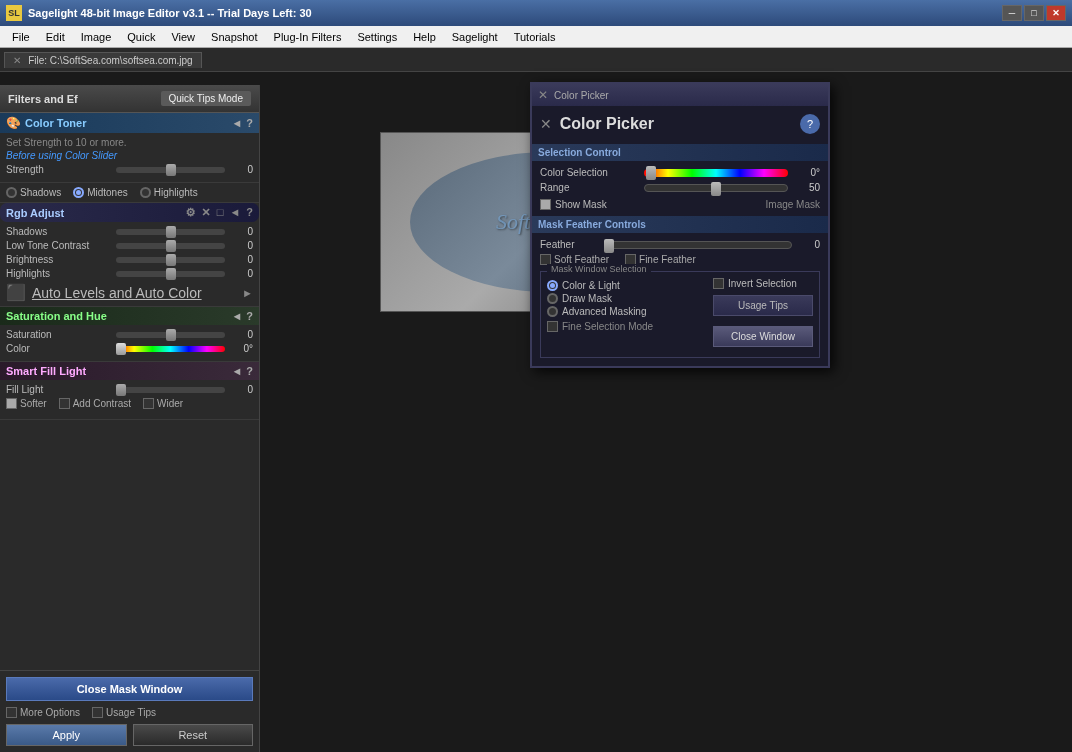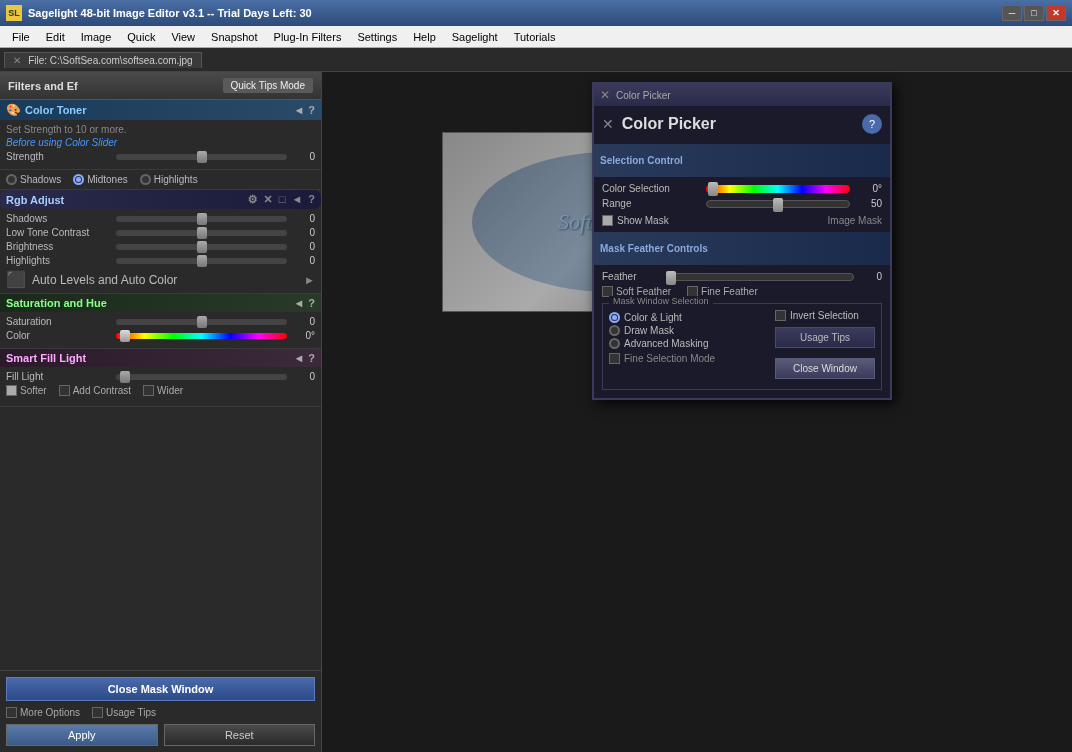--- a/index.html
+++ b/index.html
@@ -81,26 +81,27 @@
     .file-tab .close-x { color: #888; margin-right: 4px; }
 
     
     .main-layout {
       display: flex;
       height: calc(752px - 26px - 22px - 24px);
     }
 
     
     .left-panel {
-      width: 322px;
+      width: 260px;
       background: #2a2a2a;
       border-right: 1px solid #444;
       display: flex;
       flex-direction: column;
       overflow: hidden;
+      margin-top: 13px;
     }
 
     .panel-header {
       background: linear-gradient(to bottom, #4a4a4a, #333);
       height: 28px;
       display: flex;
       align-items: center;
       padding: 0 8px;
       border-bottom: 1px solid #555;
     }
@@ -343,21 +344,21 @@
       font-size: 11px;
       display: flex; align-items: center; justify-content: center;
       cursor: pointer;
     }
 
     .subsection-header {
       background: linear-gradient(to right, #2a3a5a, #1a2a4a);
       color: #88aadd;
       font-size: 10px;
       font-weight: bold;
-      padding: 11px 6px;
+      padding: 3px 6px;
       margin: 0 -8px 6px -8px;
     }
 
     .cp-slider-row {
       display: flex; align-items: center; margin: 4px 0;
     }
     .cp-slider-label { width: 100px; font-size: 10px; color: #bbb; }
     .cp-slider-value { width: 28px; text-align: right; font-size: 10px; color: #ccc; }
     .cp-slider-track {
       flex: 1;
@@ -583,21 +584,21 @@
       </div>
       <div class="slider-row">
         <span class="slider-label">Highlights</span>
         <div class="slider-track">
           <div class="slider-thumb" style="left: 50%;"></div>
         </div>
         <span class="slider-value">0</span>
       </div>
       <div style="display:flex; align-items:center; margin-top:4px;">
         <span style="font-size:16px; margin-right:6px; color:#888;">⬛</span>
-        <span style="font-size:12px; color:#bbb; flex:1;">Auto Levels and Auto Color</span>
+        <span style="font-size:14px; color:#bbb; flex:1;text-decoration:underline;">Auto Levels and Auto Color</span>
         <span style="color:#888; font-size:11px;">►</span>
       </div>
     </div>
 
     <div class="section">
       <div class="section-header sat-section-header">
         <span>Saturation and Hue</span>
         <div class="section-nav">
           <span>◄</span>
           <span>?</span>

